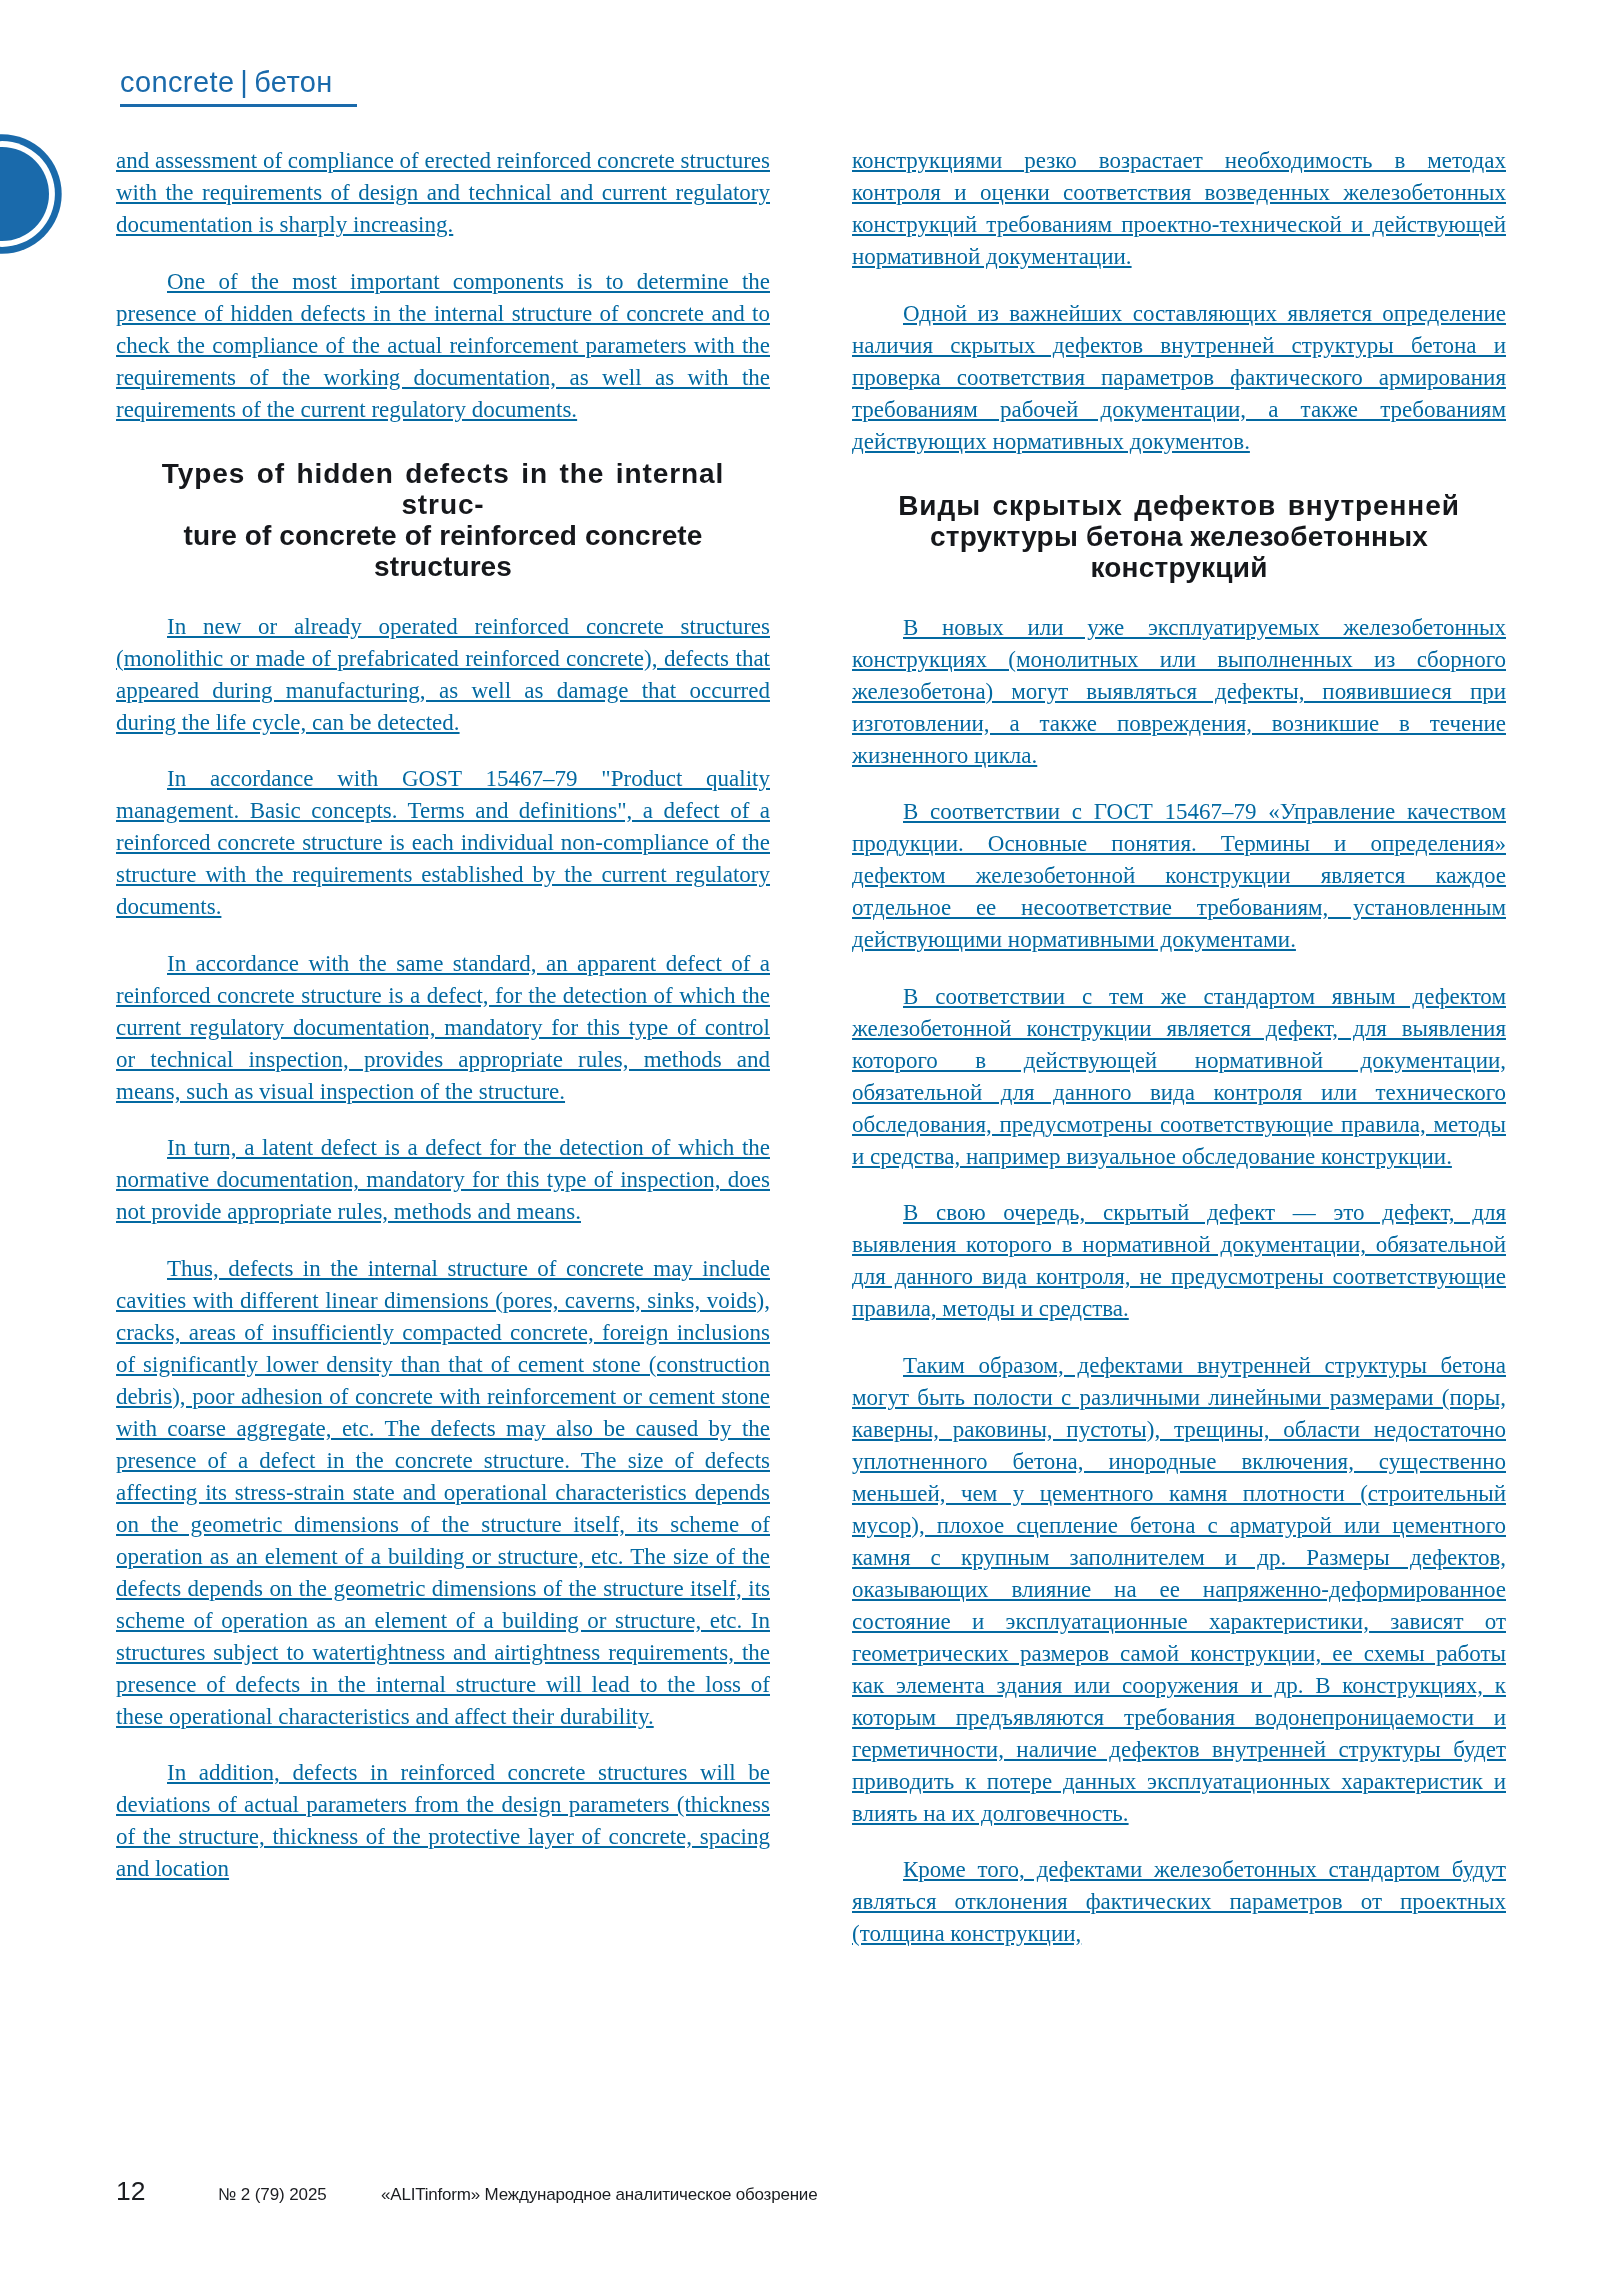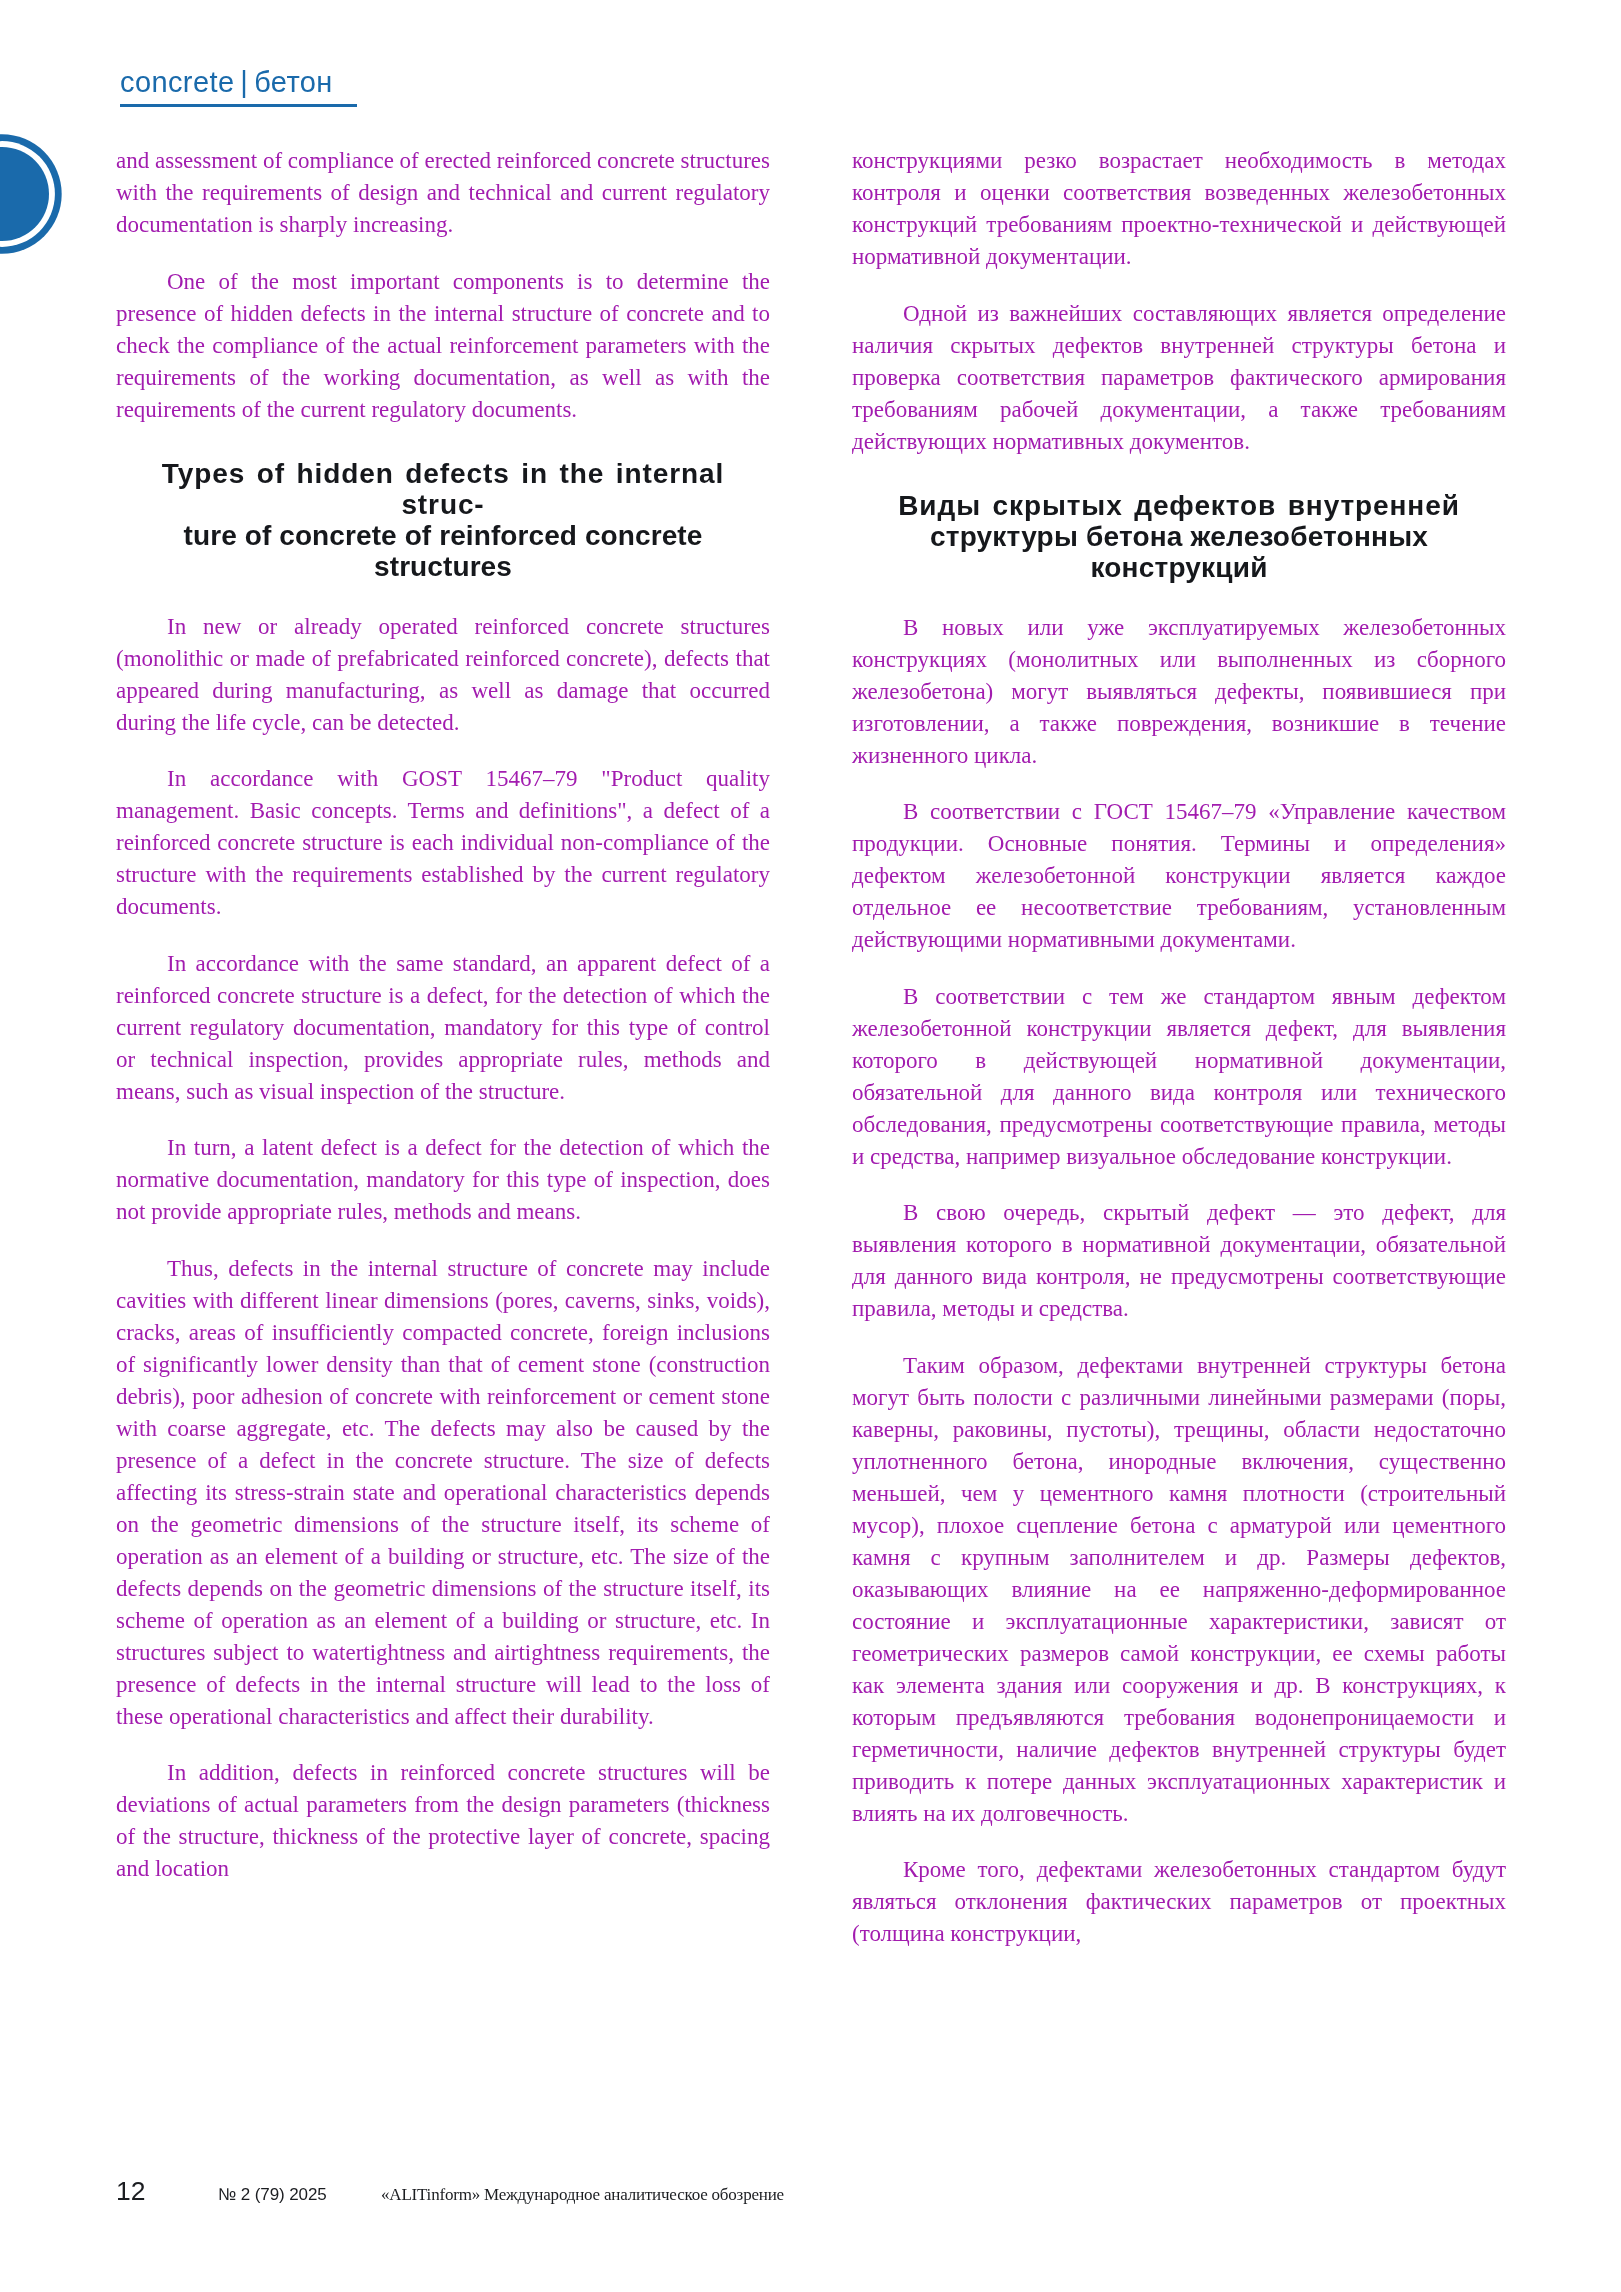--- a/index.html
+++ b/index.html
@@ -72,22 +72,23 @@
   .col {
     width: 654px;
   }
 
   p.para {
     margin: 0 0 24.5px 0;
     font-size: 23px;
     line-height: 32px;
     text-align: justify;
     text-indent: 51px;
-    color: #a21caf;
+    color: #0369a1;
     hyphens: manual;
+    text-decoration: underline;
   }
   p.para.noindent {
     text-indent: 0;
   }
   p.para:last-child {
     margin-bottom: 0;
   }
 
   h2.section-heading {
     margin: 32px 0 29px 0;
@@ -127,21 +128,21 @@
     width: 94px;
     color: #1b1d21;
   }
   .footer .issue {
     font-family: "Liberation Sans", sans-serif;
     font-size: 17px;
     width: 155px;
     letter-spacing: -0.1px;
   }
   .footer .masthead {
-    font-family: Liberation Serif, serif;
+    font-family: Liberation Sans, sans-serif;
     font-size: 17px;
     letter-spacing: -0.2px;
   }
 </style>
 </head>
 <body>
 
 <div class="page">
 
   <div class="left-marker"></div>

